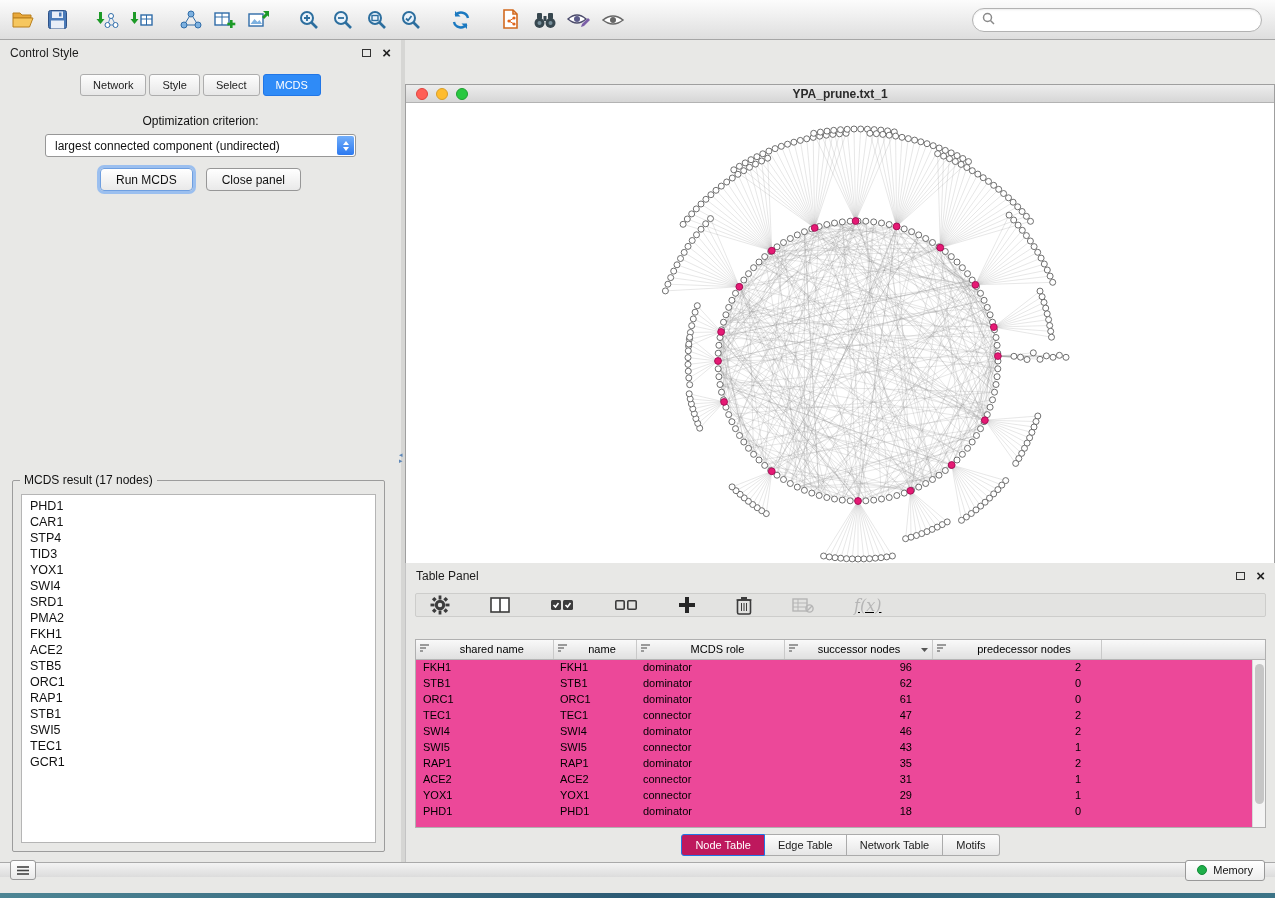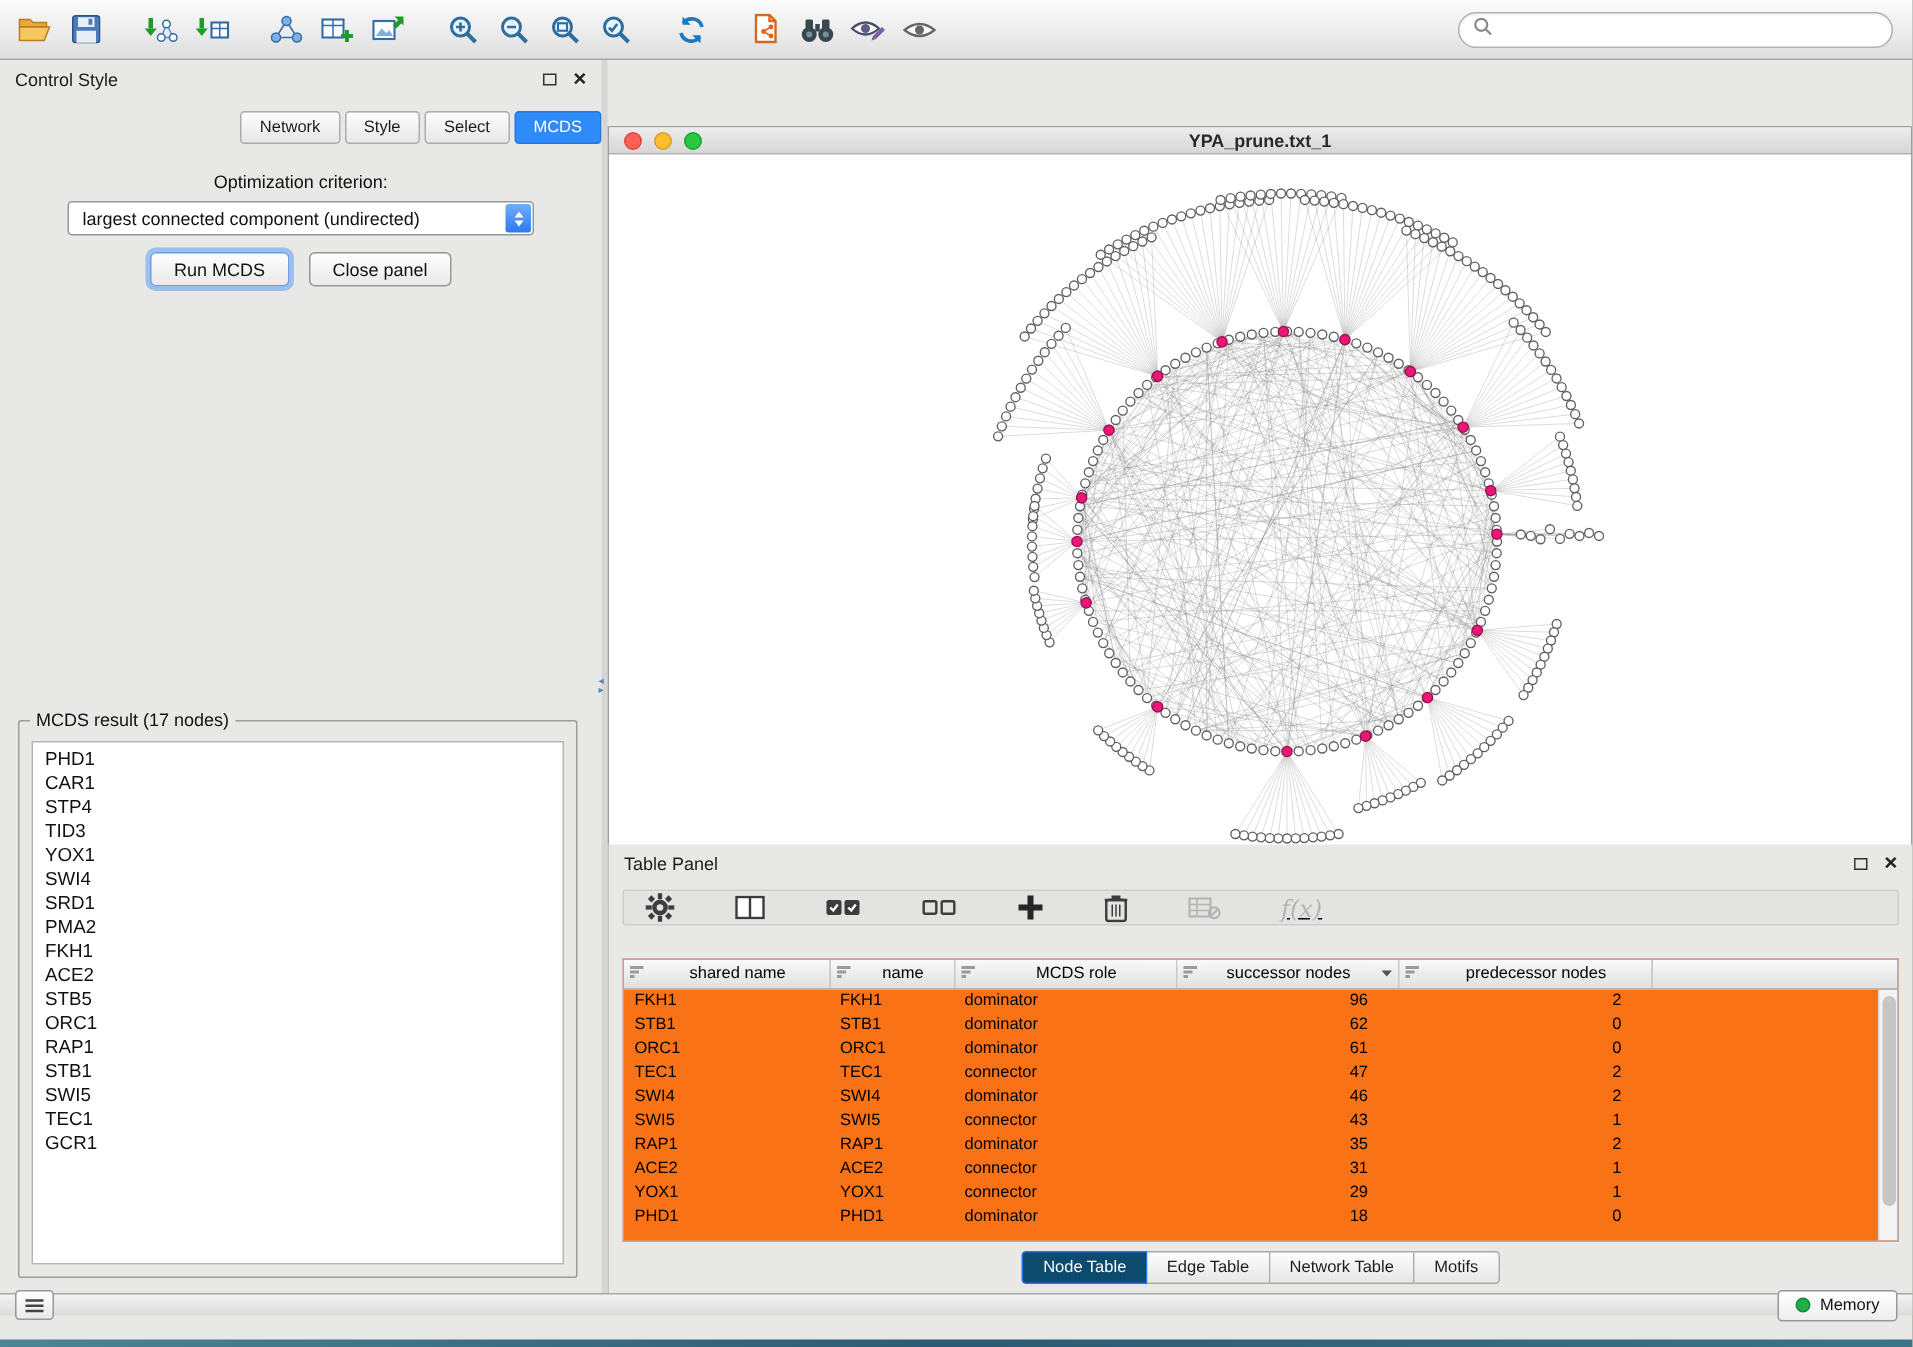--- a/index.html
+++ b/index.html
@@ -19,21 +19,21 @@
   .search-box input{border:none;outline:none;flex:1;font-size:12px;background:transparent;}
 
   
   .panel-header{height:26px;display:flex;align-items:center;padding:0 10px;font-size:12px;color:#1c1c1c;}
   .win-btns{margin-left:auto;display:flex;align-items:center;gap:11px;}
   .float-ico{width:9px;height:8px;border:1.4px solid #333;display:inline-block;}
   .close-ico{font-size:15px;font-weight:bold;color:#222;line-height:12px;}
 
   
   .control-panel{position:absolute;left:0;top:40px;width:401px;height:822px;background:#e8e8e6;}
-  .cp-tabs{position:absolute;top:34px;left:0;width:100%;display:flex;justify-content:flex-end;gap:3px;}
+  .cp-tabs{position:absolute;top:34px;left:0;width:100%;display:flex;justify-content:center;gap:3px;}
   .cp-tab{font-size:11px;padding:4px 12px;border:1px solid #adadad;border-radius:3px;
     background:linear-gradient(#fdfdfd,#e7e7e7);color:#1c1c1c;}
   .cp-tab.active{background:#2f8bf7;border-color:#2176e6;color:#fff;}
   .cp-opt-label{position:absolute;top:74px;width:100%;text-align:center;font-size:12px;color:#111;}
   .dropdown{position:absolute;left:45px;top:94px;width:311px;height:23px;background:#fff;
     border:1px solid #979797;border-radius:3px;font-size:12px;display:flex;align-items:center;
     padding-left:9px;color:#111;}
   .stepper{position:absolute;right:1px;top:1px;bottom:1px;width:17px;border-radius:2px;
     background:linear-gradient(#72aefa,#2c79f0);display:flex;flex-direction:column;
     align-items:center;justify-content:center;gap:2px;}
@@ -67,38 +67,38 @@
   .tl-green{background:#28c840;border:1px solid #1f9f31;}
   .net-canvas{position:absolute;left:0;top:18px;}
 
   
   .table-panel{position:absolute;left:405px;top:563px;width:870px;height:299px;background:#e8e8e6;
     border-left:1px solid #c4c4c4;}
   .tp-toolbar{position:absolute;left:9px;right:9px;top:30px;height:24px;background:#e3e3e1;
     border:1px solid #cdcdcb;border-radius:2px;display:flex;align-items:center;gap:40px;padding:0 14px;text-decoration:underline;}
   .tp-toolbar svg{display:block;}
   .fx-label{font-family:"DejaVu Serif",serif;font-style:italic;font-size:16px;color:#b5b5b5;}
-  .node-table{position:absolute;left:9px;right:9px;top:76px;bottom:34px;background:#f97316;
+  .node-table{position:absolute;left:9px;right:9px;top:76px;bottom:34px;background:#ec4899;
     border:1px solid #b0b0b0;overflow:hidden;}
   table{border-collapse:collapse;width:100%;table-layout:fixed;font-size:11px;color:#000;}
   th{height:19px;background:linear-gradient(#f9f9f9,#e0e0e0);border-right:1px solid #c9c9c9;
     border-bottom:1px solid #b5b5b5;font-weight:normal;padding:0 3px;}
   th .th-inner{display:flex;align-items:center;gap:4px;}
   th .col-lbl{flex:1;text-align:center;font-size:11px;}
   th.filler{border-right:none;}
   td{height:16px;padding:0 7px;white-space:nowrap;overflow:hidden;}
   td.num{text-align:right;padding-right:20px;}
   .scrollbar{position:absolute;right:0;top:20px;bottom:0;width:13px;background:#f4f4f4;border-left:1px solid #d8d8d8;}
   .scroll-thumb{position:absolute;left:1.5px;top:4px;width:9px;height:140px;background:#c6c6c6;border-radius:5px;}
   .tp-tabs{position:absolute;bottom:6px;left:0;width:100%;display:flex;justify-content:center;gap:0;}
   .tp-tab{font-size:11px;padding:4px 13px;border:1px solid #ababab;border-left-width:0;
     background:linear-gradient(#fdfdfd,#e6e6e6);color:#1c1c1c;}
   .tp-tab:first-child{border-left-width:1px;border-radius:3px 0 0 3px;}
   .tp-tab:last-child{border-radius:0 3px 3px 0;}
-  .tp-tab.active{background:#0c4a6e;border-color:#2176e6;color:#fff;}
+  .tp-tab.active{background:#be185d;border-color:#2176e6;color:#fff;}
 
   
   .status-bar{position:absolute;left:0;top:862px;width:100%;height:15px;
     background:linear-gradient(#f3f3f3,#dcdcdc);border-top:1px solid #a9a9a9;
     display:flex;align-items:center;padding:0 10px;}
   .list-btn{width:26px;height:20px;border:1px solid #999;border-radius:3px;
     background:linear-gradient(#fff,#e9e9e9);display:flex;align-items:center;justify-content:center;}
   .memory-btn{margin-left:auto;height:21px;border:1px solid #999;border-radius:3px;
     background:linear-gradient(#fff,#ededed);display:flex;align-items:center;gap:6px;
     padding:0 11px;font-size:11px;color:#111;}

